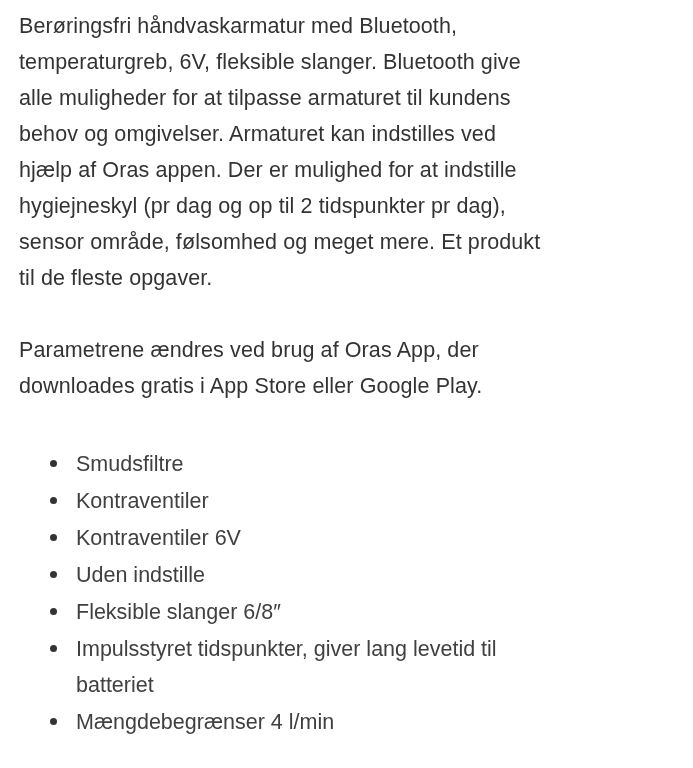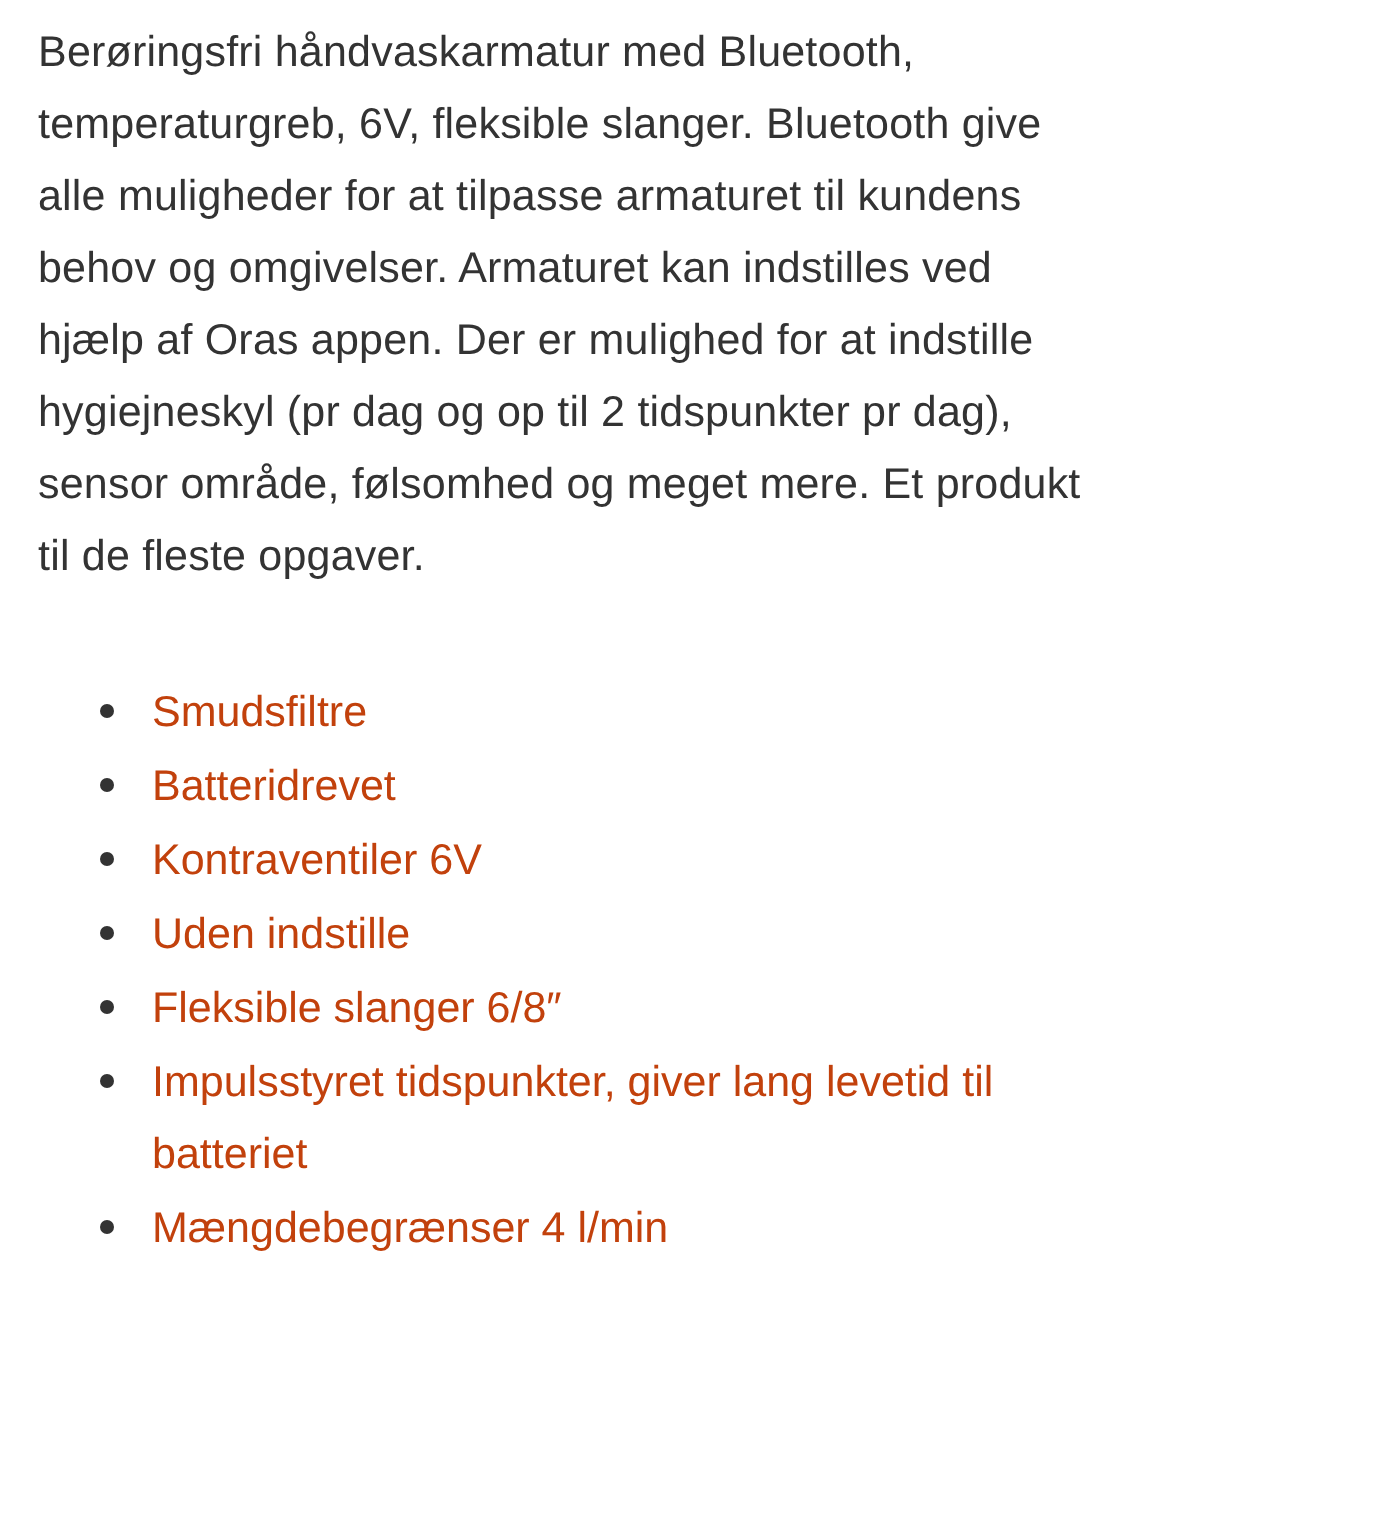--- a/index.html
+++ b/index.html
@@ -26,21 +26,21 @@
     line-height: 36px;
     letter-spacing: 0.1px;
     color: #333333;
   }
   .feature-list {
     margin: 42px 0 0 0;
     padding: 0 0 0 57px;
     list-style: none;
     font-size: 21.5px;
     line-height: 36px;
-    color: #c2410c;
+    color: #404040;
   }
   .feature-list li {
     position: relative;
     margin: 0 0 1px 0;
   }
   .feature-list li::before {
     content: "";
     position: absolute;
     left: -26px;
     top: 14px;
@@ -49,23 +49,24 @@
     border-radius: 50%;
     background: #333333;
   }
 </style>
 </head>
 <body>
 
 <div class="page">
   <p>Berøringsfri håndvaskarmatur med Bluetooth, temperaturgreb, 6V, fleksible slanger. Bluetooth give alle muligheder for at tilpasse armaturet til kundens behov og omgivelser. Armaturet kan indstilles ved hjælp af Oras appen. Der er mulighed for at indstille hygiejneskyl (pr dag og op til 2 tidspunkter pr dag), sensor område, følsomhed og meget mere. Et produkt til de fleste opgaver.</p>
 
+  <p>Parametrene ændres ved brug af Oras App, der downloades gratis i App Store eller Google Play.</p>
 
   <ul class="feature-list">
     <li>Smudsfiltre</li>
-    <li>Batteridrevet</li>
+    <li>Kontraventiler</li>
     <li>Kontraventiler 6V</li>
     <li>Uden indstille</li>
     <li>Fleksible slanger 6/8″</li>
     <li>Impulsstyret tidspunkter, giver lang levetid til batteriet</li>
     <li>Mængdebegrænser 4 l/min</li>
   </ul>
 </div>
 
 </body></html>

